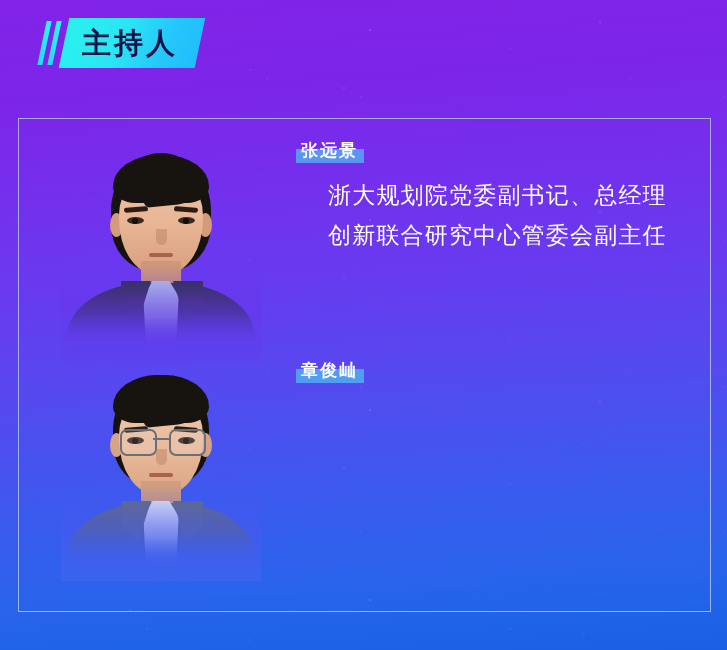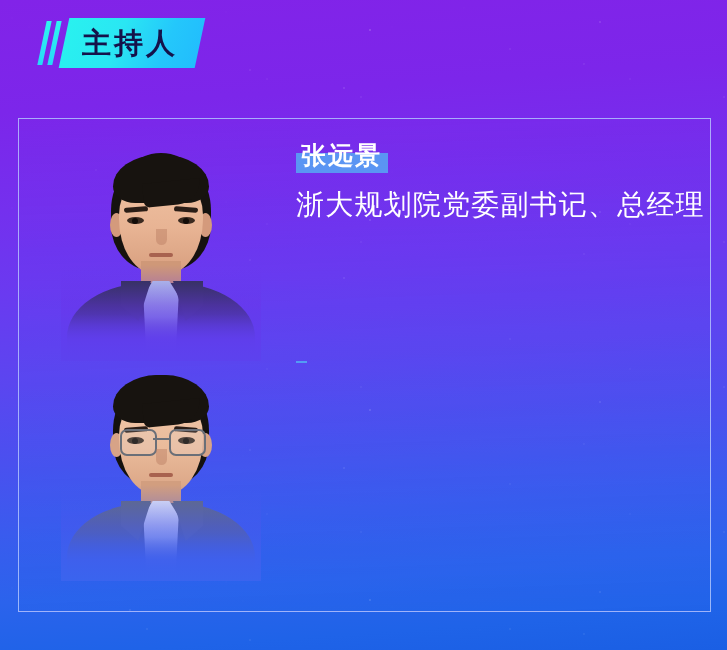--- a/index.html
+++ b/index.html
@@ -293,33 +293,34 @@
   }
   .name-hl {
     position: absolute;
     left: 0; right: 0;
     top: 42%; bottom: -2px;
     background: rgba(80,190,245,.72);
   }
   .name {
     position: relative;
     color: #ffffff;
-    font-size: 25px;
+    font-size: 17px;
     font-weight: 700;
     letter-spacing: 2px;
     line-height: 1.18;
     white-space: nowrap;
   }
   .title-line {
     color: #ffffff;
-    font-size: 28px;
+    font-size: 23px;
     font-weight: 400;
     letter-spacing: 1.2px;
     line-height: 40px;
     white-space: nowrap;
+    margin-left: 32px;
   }
 </style>
 </head>
 <body>
 
 <div id="stage">
 
   <div class="stars"></div>
   <div class="stars s2"></div>
 
@@ -357,20 +358,21 @@
         </div>
         <div class="pfade"></div>
       </div>
 
       <div class="info">
         <div class="name-wrap">
           <span class="name-hl"></span>
           <span class="name">张远景</span>
         </div>
         <div class="title-line">浙大规划院党委副书记、总经理</div>
+        <div class="title-line">创新联合研究中心管委会副主任</div>
       </div>
     </div>
 
     <div class="person p2">
       <div class="portrait">
         <div class="pbase">
           <div class="hair b2"></div>
           <div class="ear l t2"></div>
           <div class="ear r t2"></div>
           <div class="face f2"></div>
@@ -391,18 +393,19 @@
           <div class="shirt s2"></div>
           <div class="collar l c2"></div>
           <div class="collar r c2"></div>
         </div>
         <div class="pfade f2"></div>
       </div>
 
       <div class="info">
         <div class="name-wrap">
           <span class="name-hl"></span>
+          <span class="name">章俊屾</span>
         </div>
       </div>
     </div>
 
   </div>
 </div>
 
 </body></html>

